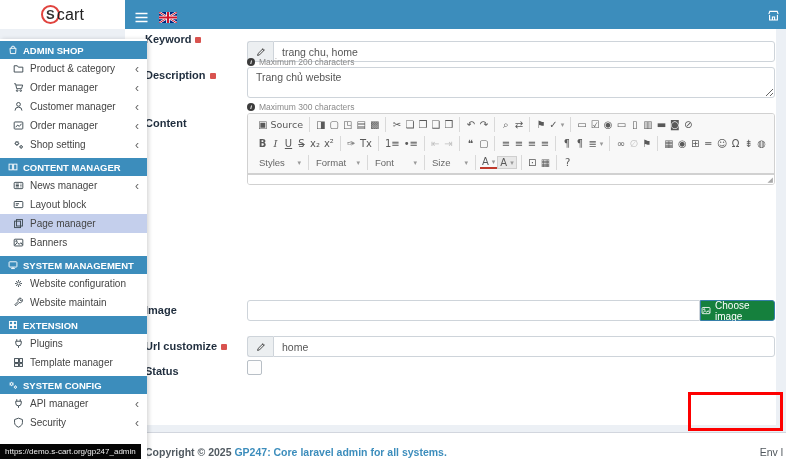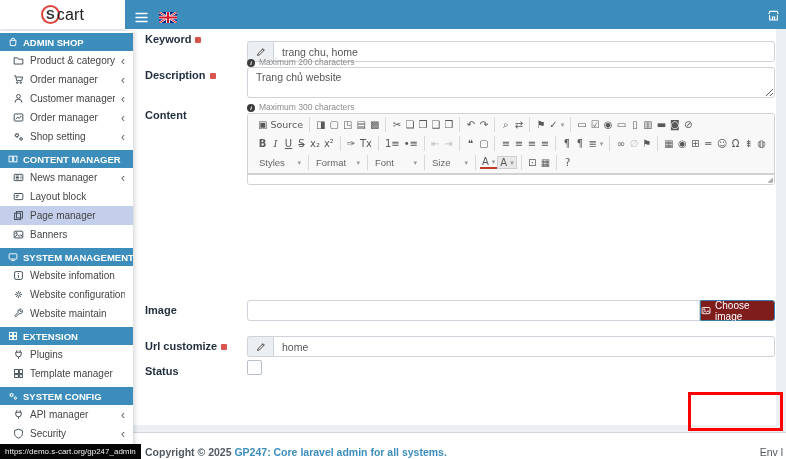--- a/index.html
+++ b/index.html
@@ -13,21 +13,21 @@
   .logo-ring { width:19px; height:19px; border:2px solid #e0433e; border-radius:50%;
                display:flex; align-items:center; justify-content:center;
                font-size:13px; font-weight:bold; color:#333; margin-right:-3px; }
   .logo-rest { font-size:16px; color:#222; letter-spacing:.2px; }
   .header { position:absolute; left:125px; right:0; top:0; height:29px; background:#3c8dbc; z-index:4; }
   .hb { position:absolute; left:10px; top:9px; cursor:pointer; }
   .flagbox { position:absolute; left:34px; top:9px; cursor:pointer; }
   .store-btn { position:absolute; right:6px; top:8px; color:#fff; }
 
   
-  .sidebar { position:absolute; left:0; top:31px; width:133px; bottom:0; background:#fff;
+  .sidebar { position:absolute; left:0; top:39px; width:147px; bottom:0; background:#fff;
              box-shadow:2px 0 4px rgba(0,0,0,.15); z-index:3; overflow:hidden; }
   .sb-section { height:18px; margin-top:4px; background:#3c8dbc; color:#fff; display:flex;
                 align-items:center; gap:5px; padding:0 8px; font-size:9.5px; font-weight:bold;
                 white-space:nowrap; }
   .sb-section:first-child { margin-top:2px; }
   .sb-item { height:19px; display:flex; align-items:center; gap:6px; padding:0 8px 0 13px;
              font-size:10px; color:#444; cursor:pointer; white-space:nowrap; }
   .sb-item.active { background:#c4cfec; }
   .sb-lbl { flex:1; overflow:hidden; }
   .sb-chev { color:#666; font-size:12px; line-height:10px; }
@@ -42,28 +42,28 @@
          border-radius:1px; }
   .fzone { position:absolute; left:122px; width:528px; }
   .igroup { display:flex; width:100%; height:21px; }
   .iaddon { width:26px; background:#eceff1; border:1px solid #ced4da; border-right:0;
             border-radius:3px 0 0 3px; display:flex; align-items:center; justify-content:center; }
   .iaddon svg { width:10px; height:10px; stroke:#333; fill:none; stroke-width:1.2; }
   .tinput { flex:1; min-width:0; border:1px solid #ced4da; border-radius:0 3px 3px 0;
             padding:0 8px; font-size:10.5px; color:#555; font-family:"Liberation Sans",sans-serif;
             outline:none; background:#fff; }
   .tinput.solo { border-radius:3px 0 0 3px; }
-  .help { display:flex; gap:4px; align-items:flex-end; font-size:8.5px; color:#8a8a8a; }
+  .help { display:flex; gap:4px; align-items:center; font-size:8.5px; color:#8a8a8a; }
   .info-dot { width:8px; height:8px; border-radius:50%; background:#3c3c3c; color:#fff;
               font-size:6px; font-weight:bold; font-style:italic; display:flex; align-items:center;
               justify-content:center; flex:none; }
   textarea.desc { width:100%; height:31px; border:1px solid #ced4da; border-radius:3px;
                   padding:3px 8px; font-size:10.5px; color:#555; resize:both;
                   font-family:"Liberation Sans",sans-serif; outline:none; }
-  .btn-img { width:75px; background:#7f1d1d; border:1px solid #367fa9; border-radius:0 3px 3px 0;
+  .btn-img { width:75px; background:#15803d; border:1px solid #367fa9; border-radius:0 3px 3px 0;
              color:#fff; font-size:10px; display:flex; align-items:center; justify-content:center;
              gap:4px; cursor:pointer; }
   .btn-img svg { width:11px; height:11px; stroke:#fff; fill:none; stroke-width:1.2; }
   .checkbox { position:absolute; left:122px; width:15px; height:15px; border:1px solid #b8bfc6;
               border-radius:2px; background:#fdfdfd; cursor:pointer; }
 
   
   .editor { border:1px solid #d1d1d1; border-radius:3px; background:#fff; overflow:hidden; }
   .tb { background:#f8f8f8; border-bottom:1px solid #d1d1d1; padding:1px 4px; }
   .tb-row { display:flex; align-items:center; height:19px; }
@@ -313,26 +313,20 @@
           <span class="sb-lbl">Banners</span>
         </div>
         <div class="sb-section">
           <svg class="sb-sec-ic" viewBox="0 0 14 14">
             <use href="#i-tv"></use>
           </svg>
           <span>SYSTEM MANAGEMENT</span>
         </div>
         <div class="sb-item">
           <svg class="sb-ic" viewBox="0 0 14 14">
-            <use href="#i-info"></use>
-          </svg>
-          <span class="sb-lbl">Website infomation</span>
-        </div>
-        <div class="sb-item">
-          <svg class="sb-ic" viewBox="0 0 14 14">
             <use href="#i-gear"></use>
           </svg>
           <span class="sb-lbl">Website configuration</span>
         </div>
         <div class="sb-item">
           <svg class="sb-ic" viewBox="0 0 14 14">
             <use href="#i-wrench"></use>
           </svg>
           <span class="sb-lbl">Website maintain</span>
         </div>
@@ -398,21 +392,21 @@
 
       <div class="flabel" style="top:40px"><span>Description</span><span class="req"></span></div>
       <div class="fzone" style="top:38px">
         <textarea class="desc" style="">Trang chủ website</textarea>
       </div>
       <div class="fzone help" style="top:73px">
         <span class="info-dot">i</span>
         <span>Maximum 300 characters</span>
       </div>
 
-      <div class="flabel" style="top:80px"><span>Content</span></div>
+      <div class="flabel" style="top:88px"><span>Content</span></div>
       <div class="fzone" style="top:84px">
         <div class="editor">
           <div class="tb">
               <div class="tb-row">
                 <span class="tb-group">
                   <span class="tb-btn">
                     <span class="src-ic">▣</span>
                     <span class="src-t">Source</span>
                   </span>
                 </span>

